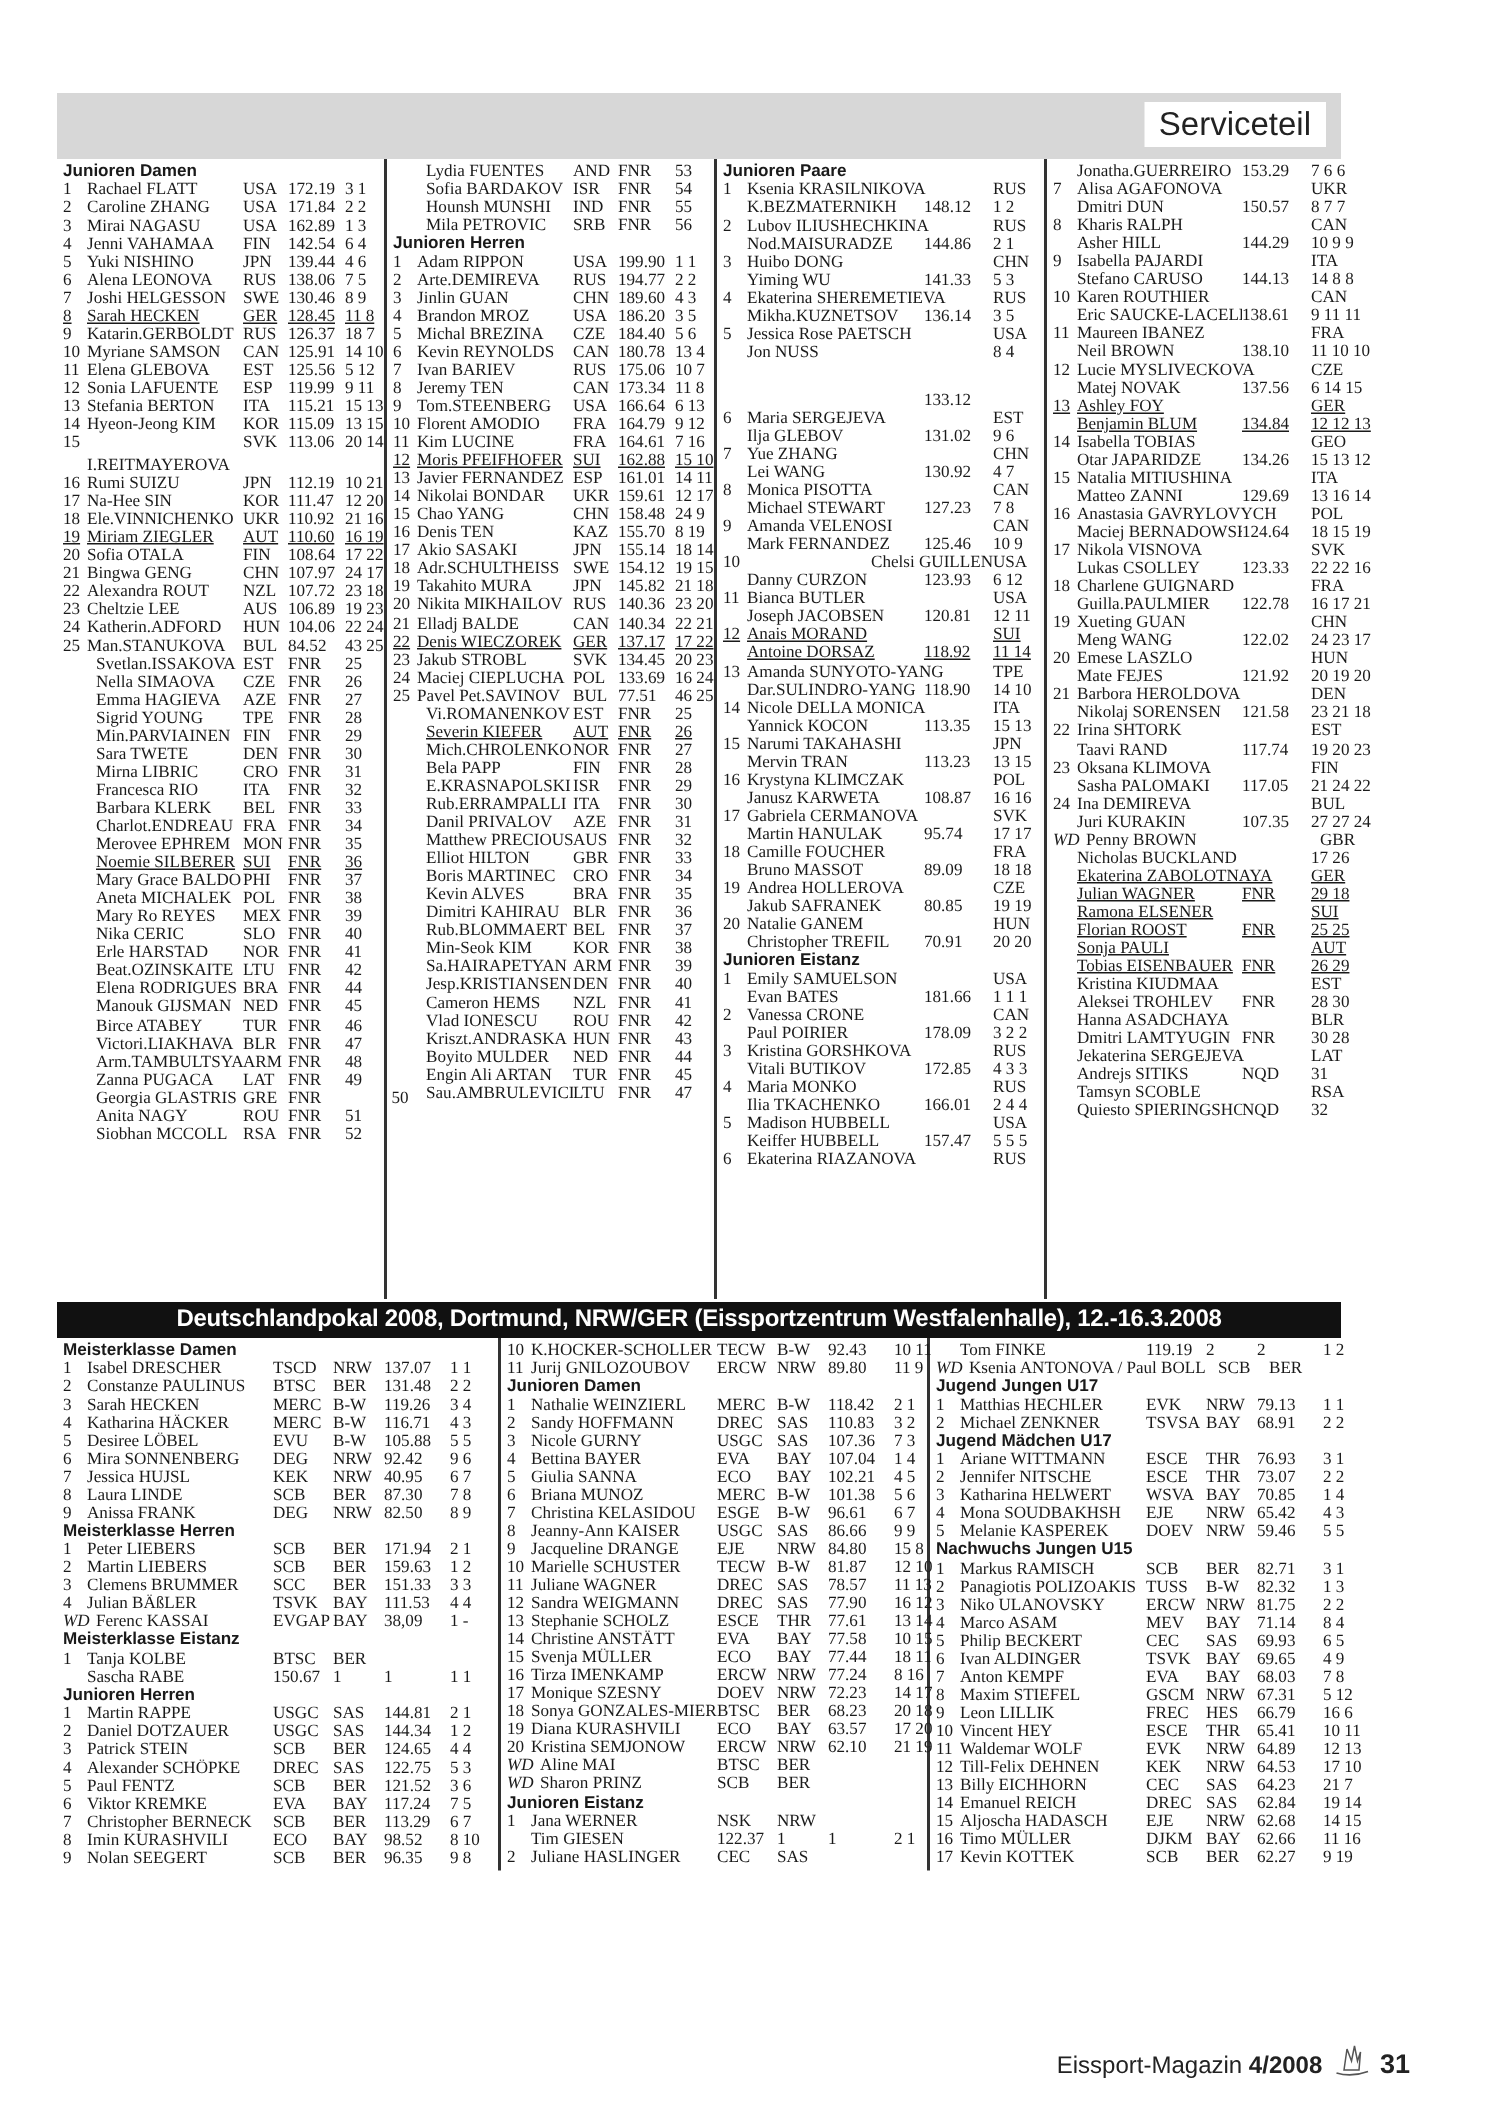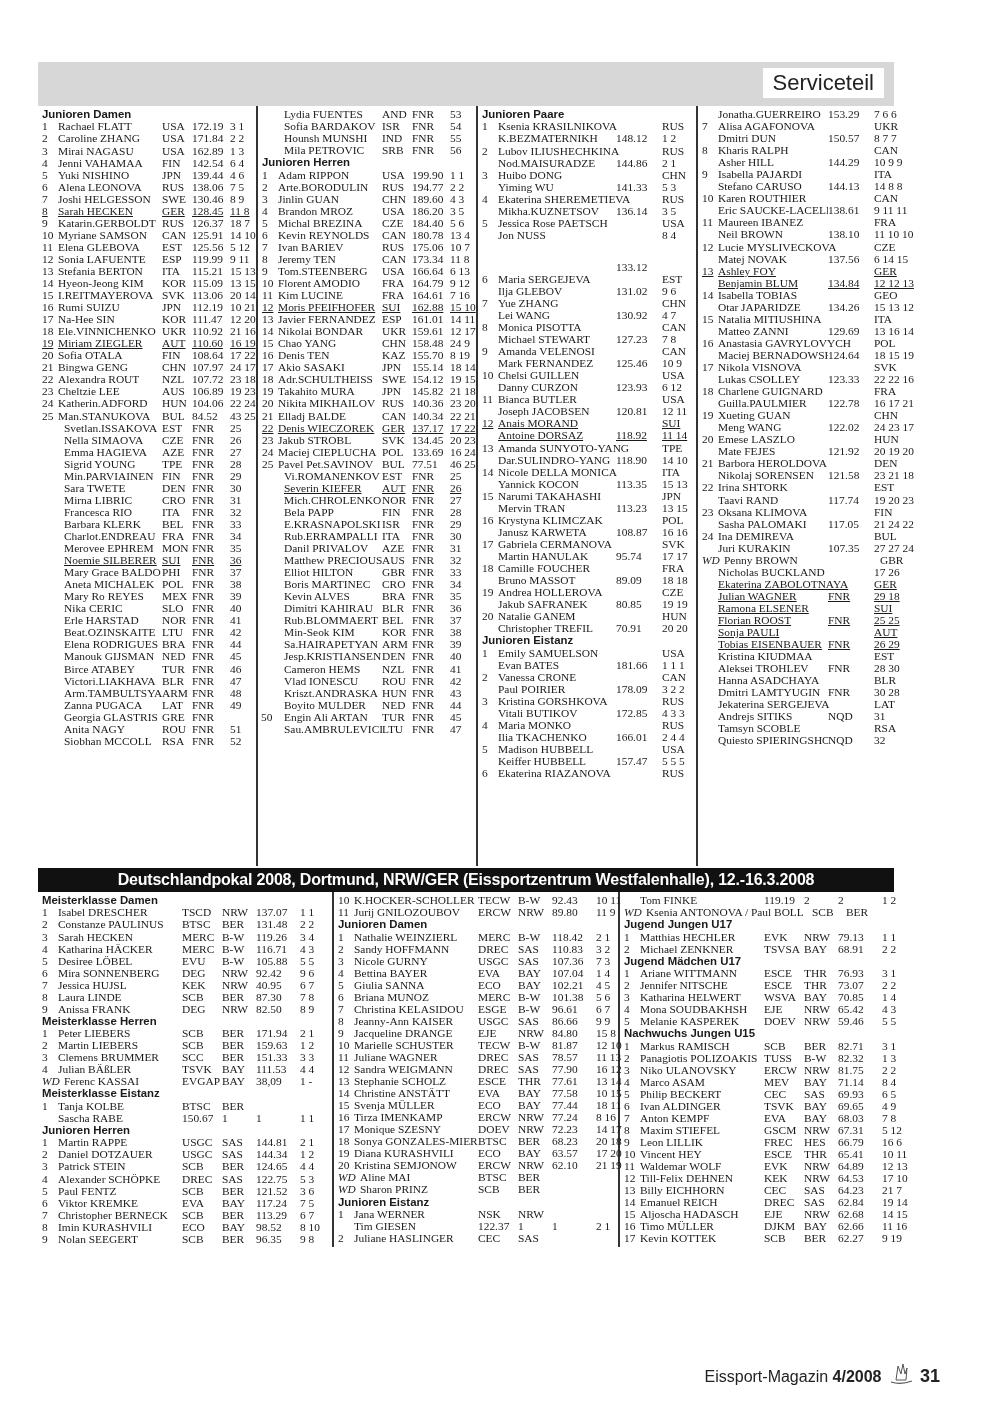--- a/index.html
+++ b/index.html
@@ -130,21 +130,21 @@
         </div>
         <div class="row">
           <span class="c-rk" style="width: 16px;">14</span>
           <span class="c-nm" style="width: 104px;">Hyeon-Jeong KIM</span>
           <span class="c-ct" style="width: 30px;">KOR</span>
           <span class="c-sc" style="width: 38px;">115.09</span>
           <span class="c-p" style="width: 26px;">13 15</span>
         </div>
         <div class="row">
           <span class="c-rk" style="width: 16px;">15</span>
-          <span class="c-nm" style="width: 104px;">I.REITMAYEROVA</span>
+          <span class="c-nm" style="width: 104px; margin-top: 15px;">I.REITMAYEROVA</span>
           <span class="c-ct" style="width: 30px;">SVK</span>
           <span class="c-sc" style="width: 38px;">113.06</span>
           <span class="c-p" style="width: 26px;">20 14</span>
         </div>
         <div class="row">
           <span class="c-rk" style="width: 16px;">16</span>
           <span class="c-nm" style="width: 104px;">Rumi SUIZU</span>
           <span class="c-ct" style="width: 30px;">JPN</span>
           <span class="c-sc" style="width: 38px;">112.19</span>
           <span class="c-p" style="width: 26px;">10 21</span>
@@ -434,21 +434,21 @@
         <div class="sec">Junioren Herren</div>
         <div class="row">
           <span class="c-rk" style="width: 16px;">1</span>
           <span class="c-nm" style="width: 104px;">Adam RIPPON</span>
           <span class="c-ct" style="width: 30px;">USA</span>
           <span class="c-sc" style="width: 38px;">199.90</span>
           <span class="c-p" style="width: 26px;">1 1</span>
         </div>
         <div class="row">
           <span class="c-rk" style="width: 16px;">2</span>
-          <span class="c-nm" style="width: 104px;">Arte.BORODULIN</span>
+          <span class="c-nm" style="width: 104px;">Arte.DEMIREVA</span>
           <span class="c-ct" style="width: 30px;">RUS</span>
           <span class="c-sc" style="width: 38px;">194.77</span>
           <span class="c-p" style="width: 26px;">2 2</span>
         </div>
         <div class="row">
           <span class="c-rk" style="width: 16px;">3</span>
           <span class="c-nm" style="width: 104px;">Jinlin GUAN</span>
           <span class="c-ct" style="width: 30px;">CHN</span>
           <span class="c-sc" style="width: 38px;">189.60</span>
           <span class="c-p" style="width: 26px;">4 3</span>
@@ -858,21 +858,21 @@
           <span class="c-ct" style="width: 30px;">CAN</span>
         </div>
         <div class="row">
           <span class="c-rk" style="width: 16px;"></span>
           <span class="c-nm" style="width: 118px;">Mark FERNANDEZ</span>
           <span class="c-sc" style="width: 46px;">125.46</span>
           <span class="c-p" style="width: 40px;">10 9</span>
         </div>
         <div class="row">
           <span class="c-rk" style="width: 16px;">10</span>
-          <span class="c-nm" style="width: 164px;">Chelsi GUILLEN</span>
+          <span class="c-nm" style="width: 164px; text-align: right;">Chelsi GUILLEN</span>
           <span class="c-ct" style="width: 30px;">USA</span>
         </div>
         <div class="row">
           <span class="c-rk" style="width: 16px;"></span>
           <span class="c-nm" style="width: 118px;">Danny CURZON</span>
           <span class="c-sc" style="width: 46px;">123.93</span>
           <span class="c-p" style="width: 40px;">6 12</span>
         </div>
         <div class="row">
           <span class="c-rk" style="width: 16px;">11</span>

